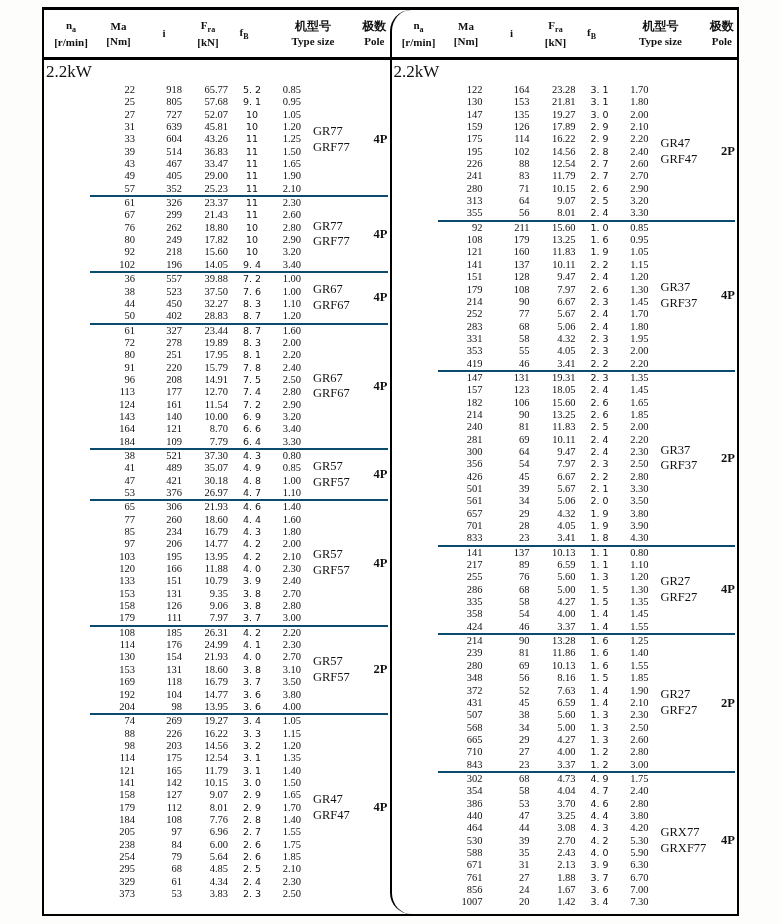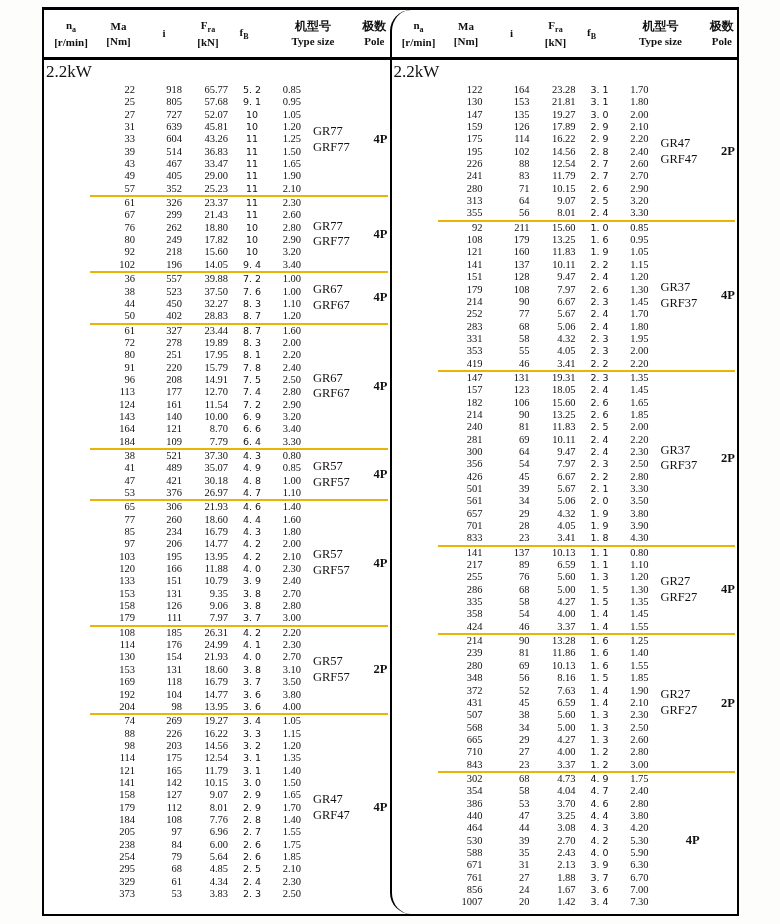--- a/index.html
+++ b/index.html
@@ -28,21 +28,21 @@
   .h7{flex:1}
   .cn { font-family:"DejaVu Sans", sans-serif; font-size:12px; }
 
   .section {
     height:24px; line-height:23px; font-weight:normal; font-size:17px;
     padding-left:2px; flex:none;
   }
   .blocks { display:flex; flex-direction:column; flex:1; padding:0 2px;margin-left:44px; }
 
   .block { display:flex; flex:none; }
-  .block.divided { border-top:2px solid #eab308; }
+  .block.divided { border-top:2px solid #0c4a6e; }
   .rows { width:213px; }
   .row { display:flex; height:12.35px; line-height:12.4px; font-size:10.5px; }
   .c { display:block; }
   .c-na { width:50px; text-align:right; padding-right:5px; }
   .c-ma { width:45px; text-align:right; padding-right:3px; }
   .c-i  { width:46px; text-align:right; padding-right:3px; }
   .c-fra{ width:42px; text-align:center; font-family:"DejaVu Sans",sans-serif; font-size:9.5px; }
   .c-fb { width:30px; text-align:right; padding-right:2px; }
   .typecol {
     width:86px; margin-left:10px; font-weight:normal; font-size:12.5px;
@@ -1153,18 +1153,22 @@
                 <span class="c c-fb">7.00</span>
               </div>
               <div class="row">
                 <span class="c c-na">1007</span>
                 <span class="c c-ma">20</span>
                 <span class="c c-i">1.42</span>
                 <span class="c c-fra">3. 4</span>
                 <span class="c c-fb">7.30</span>
               </div>
             </div>
+            <div class="typecol">
+              <div>GRX77</div>
+              <div>GRXF77</div>
+            </div>
             <div class="polecol">4P</div>
           </div>
         </div>
   </div>
 </div>
 </div>
 
 </body></html>

